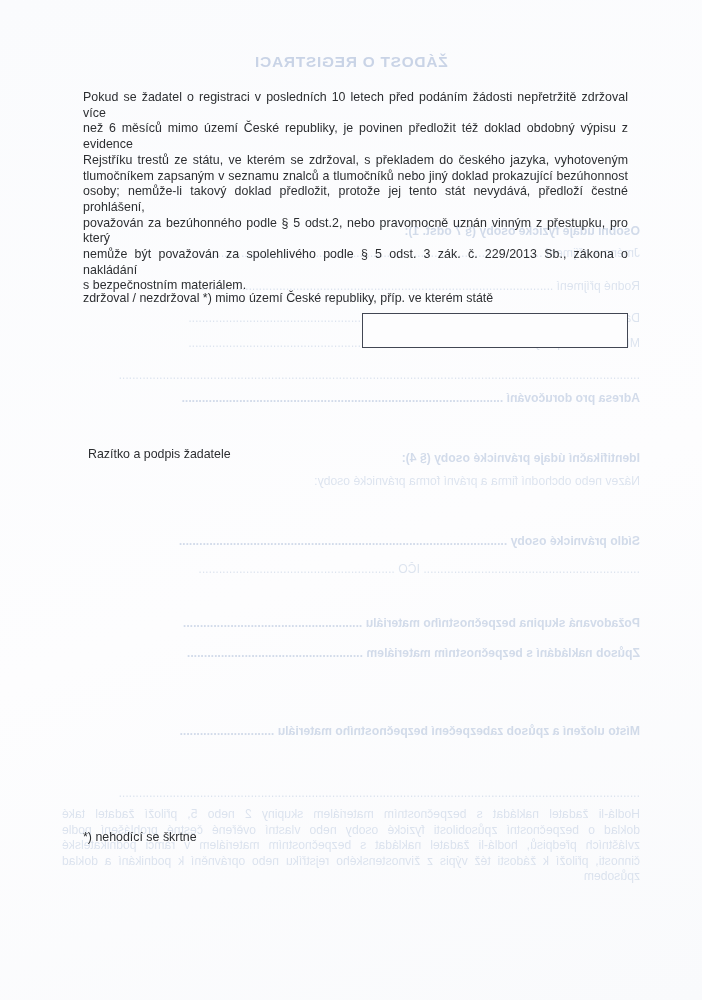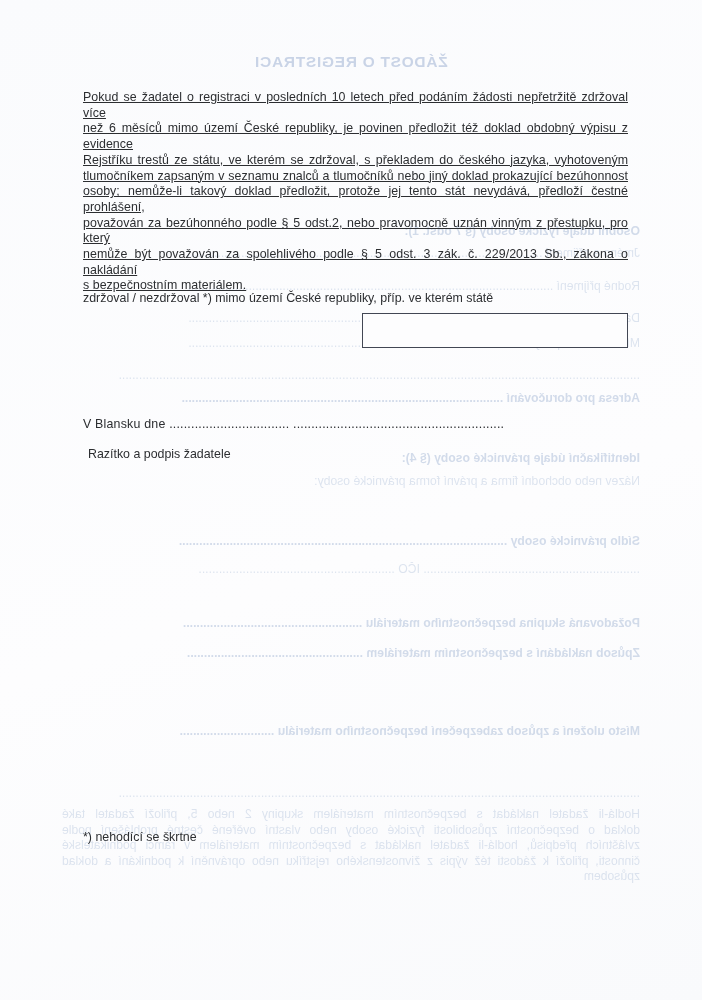--- a/index.html
+++ b/index.html
@@ -11,21 +11,21 @@
     font-family:"Liberation Sans", sans-serif;
     color:#2c2e31;
     overflow:hidden;
   }
 
   
   .para{
     position:absolute;left:83px;top:90px;width:545px;
     font-size:12.4px;line-height:15.7px;letter-spacing:0.05px;
   }
-  .pline{text-align:justify;text-align-last:justify;text-decoration:underline;}
+  .pline{text-align:justify;text-align-last:justify;}
   .pline.last{text-align:center;text-align-last:left;}
 
   .decl{
     position:absolute;left:83px;top:274px;width:560px;
     font-size:12.4px;line-height:16.4px;
   }
   .decl b{font-weight:normal;}
 
   .state-box{
     position:absolute;left:362px;top:313px;width:264px;height:33px;
@@ -111,19 +111,18 @@
       <div class="pline last">s bezpečnostním materiálem.</div>
     </div>
 
   <div class="decl">
     <br>
     <b>zdržoval / nezdržoval</b><span> *) mimo území České republiky, příp. ve kterém státě</span>
   </div>
 
   <div class="state-box"></div>
 
-  <div class="date-line">V Blansku dne .................................  ..........................................................</div>
 
   <div class="sig">Razítko a podpis žadatele</div>
 
   <div class="footnote">*) nehodící se škrtne</div>
 
 </div>
 
 </body></html>

